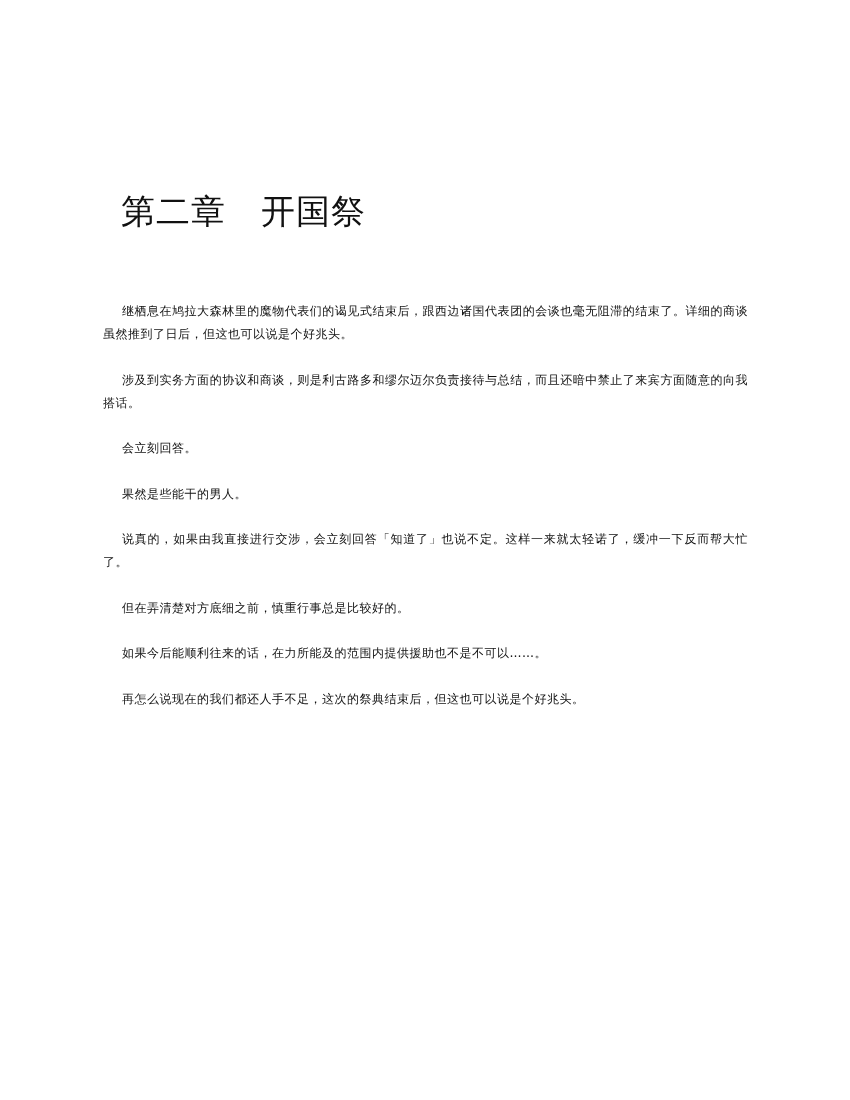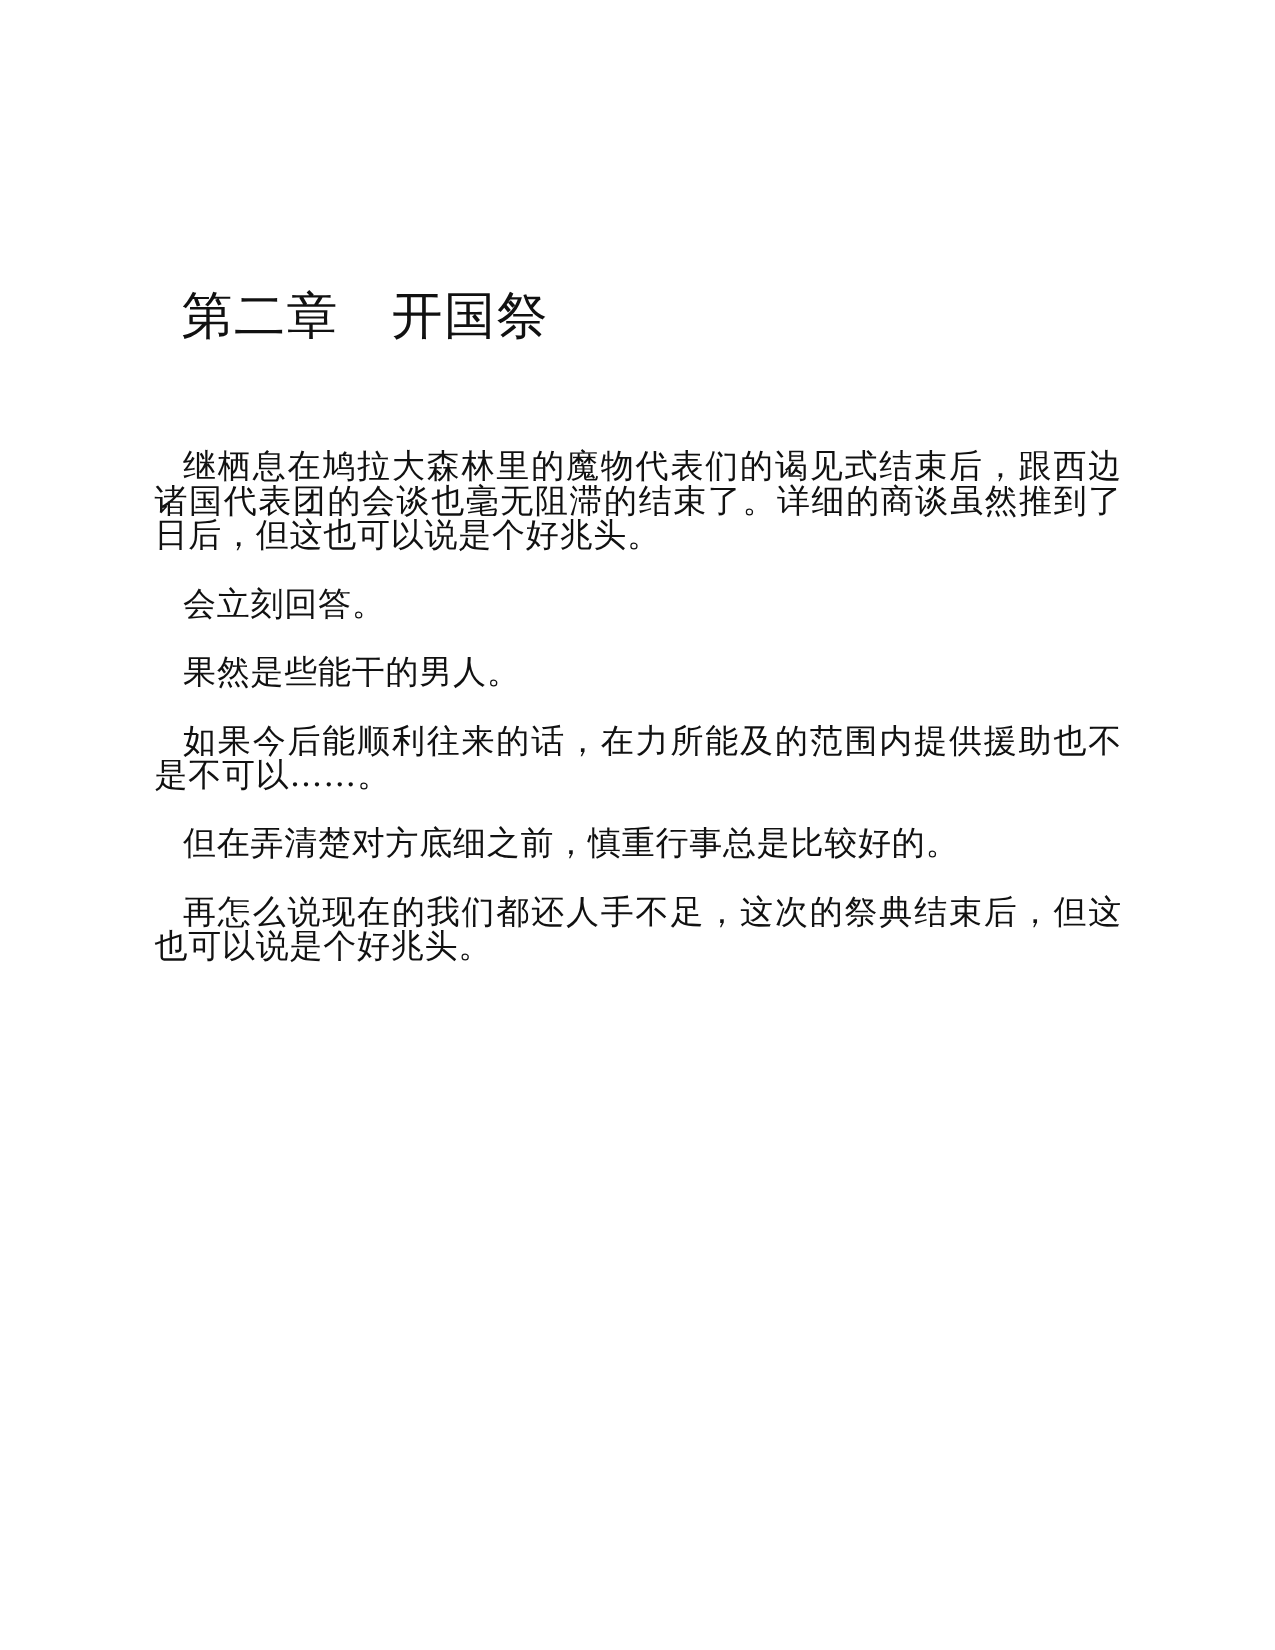--- a/index.html
+++ b/index.html
@@ -33,33 +33,35 @@
       letter-spacing: 1px;
     }
     .body-text {
       position: absolute;
       top: 300px;
       left: 0;
       width: 645px;
     }
     .para {
       margin: 0 0 22.5px 0;
-      font-size: 22px;
+      font-size: 12px;
       line-height: 23px;
       text-indent: 19px;
       text-align: justify;
       letter-spacing: 0.5px;
     }
   </style>
 </head>
 <body>
 
 <div class="page">
   <h1 class="chapter-title">第二章　开国祭</h1>
   <div class="body-text">
     <p class="para">继栖息在鸠拉大森林里的魔物代表们的谒见式结束后，跟西边诸国代表团的会谈也毫无阻滞的结束了。详细的商谈虽然推到了日后，但这也可以说是个好兆头。</p>
+    <p class="para">涉及到实务方面的协议和商谈，则是利古路多和缪尔迈尔负责接待与总结，而且还暗中禁止了来宾方面随意的向我搭话。</p>
     <p class="para">会立刻回答。</p>
     <p class="para">果然是些能干的男人。</p>
+    <p class="para">说真的，如果由我直接进行交涉，会立刻回答「知道了」也说不定。这样一来就太轻诺了，缓冲一下反而帮大忙了。</p>
+    <p class="para">但在弄清楚对方底细之前，慎重行事总是比较好的。</p>
     <p class="para">如果今后能顺利往来的话，在力所能及的范围内提供援助也不是不可以……。</p>
-    <p class="para">但在弄清楚对方底细之前，慎重行事总是比较好的。</p>
     <p class="para">再怎么说现在的我们都还人手不足，这次的祭典结束后，但这也可以说是个好兆头。</p>
   </div>
 </div>
 
 </body></html>

